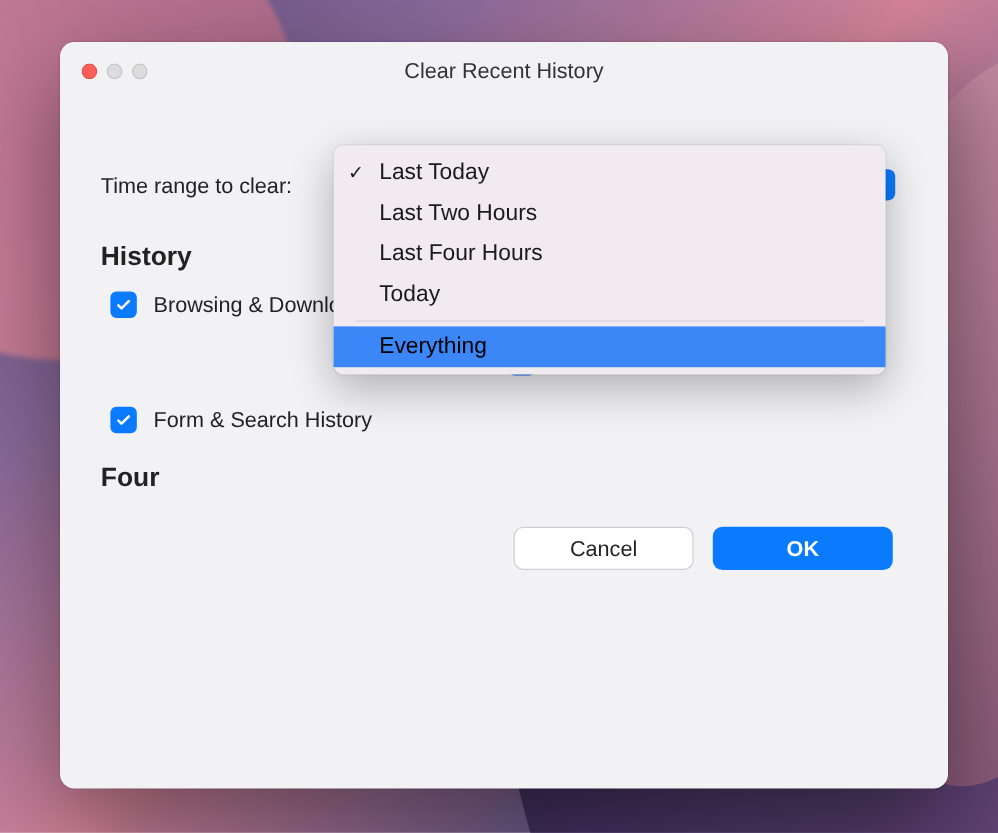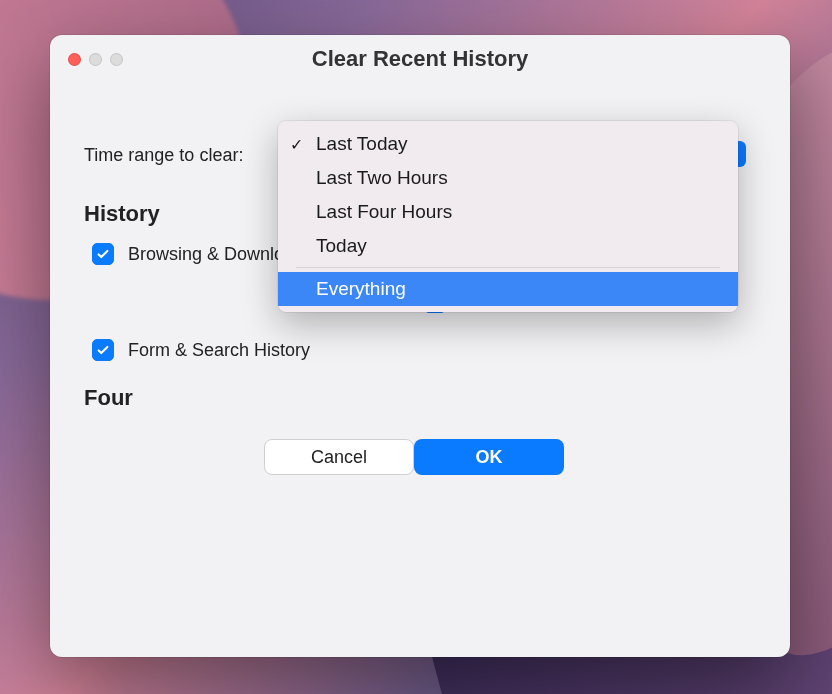--- a/index.html
+++ b/index.html
@@ -39,22 +39,22 @@
       padding-left: 18px;
     }
     .light { width: 13px; height: 13px; border-radius: 50%; }
     .light.close { background: #ff5f57; border: 0.5px solid rgba(0,0,0,0.12);}
     .light.min { background: #dcdcdc; border: 0.5px solid rgba(0,0,0,0.1);}
     .light.max { background: #dcdcdc; border: 0.5px solid rgba(0,0,0,0.1);}
     .title {
       position: absolute;
       left: 0; right: 0;
       text-align: center;
-      font-size: 22px;
-      font-weight: 700;
+      font-size: 18px;
+      font-weight: 400;
       color: #333;
     }
     .content {
       padding: 10px 44px 24px 34px;
       position: relative;
     }
     .row-time {
       display: flex;
       align-items: center;
       gap: 16px;
@@ -127,21 +127,22 @@
       border-color: #0a7aff;
     }
     .checkbox.checked svg { display: block; }
     .checkbox svg { display: none; width: 14px; height: 14px; }
     .check-label {
       font-size: 18px;
       color: #222;
     }
     .button-row {
       display: flex;
-      justify-content: center;
+      justify-content: flex-end;
+      gap: 16px;
       margin-top: 28px;
       padding-right: 2px;
     }
     .btn {
       min-width: 150px;
       height: 36px;
       border-radius: 8px;
       font-size: 18px;
       font-weight: 400;
       border: none;
@@ -173,21 +174,21 @@
       height: 34px;
       display: flex;
       align-items: center;
       padding-left: 38px;
       font-size: 19px;
       color: #1a1a1a;
       position: relative;
     }
     .dd-item.highlight {
       background: #3b87f7;
-      color: #ffffff;
+      color: #000000;
     }
     .dd-check {
       position: absolute;
       left: 12px;
       font-size: 16px;
     }
     .dd-divider {
       height: 1px;
       background: #d6d0d8;
       margin: 4px 18px;

